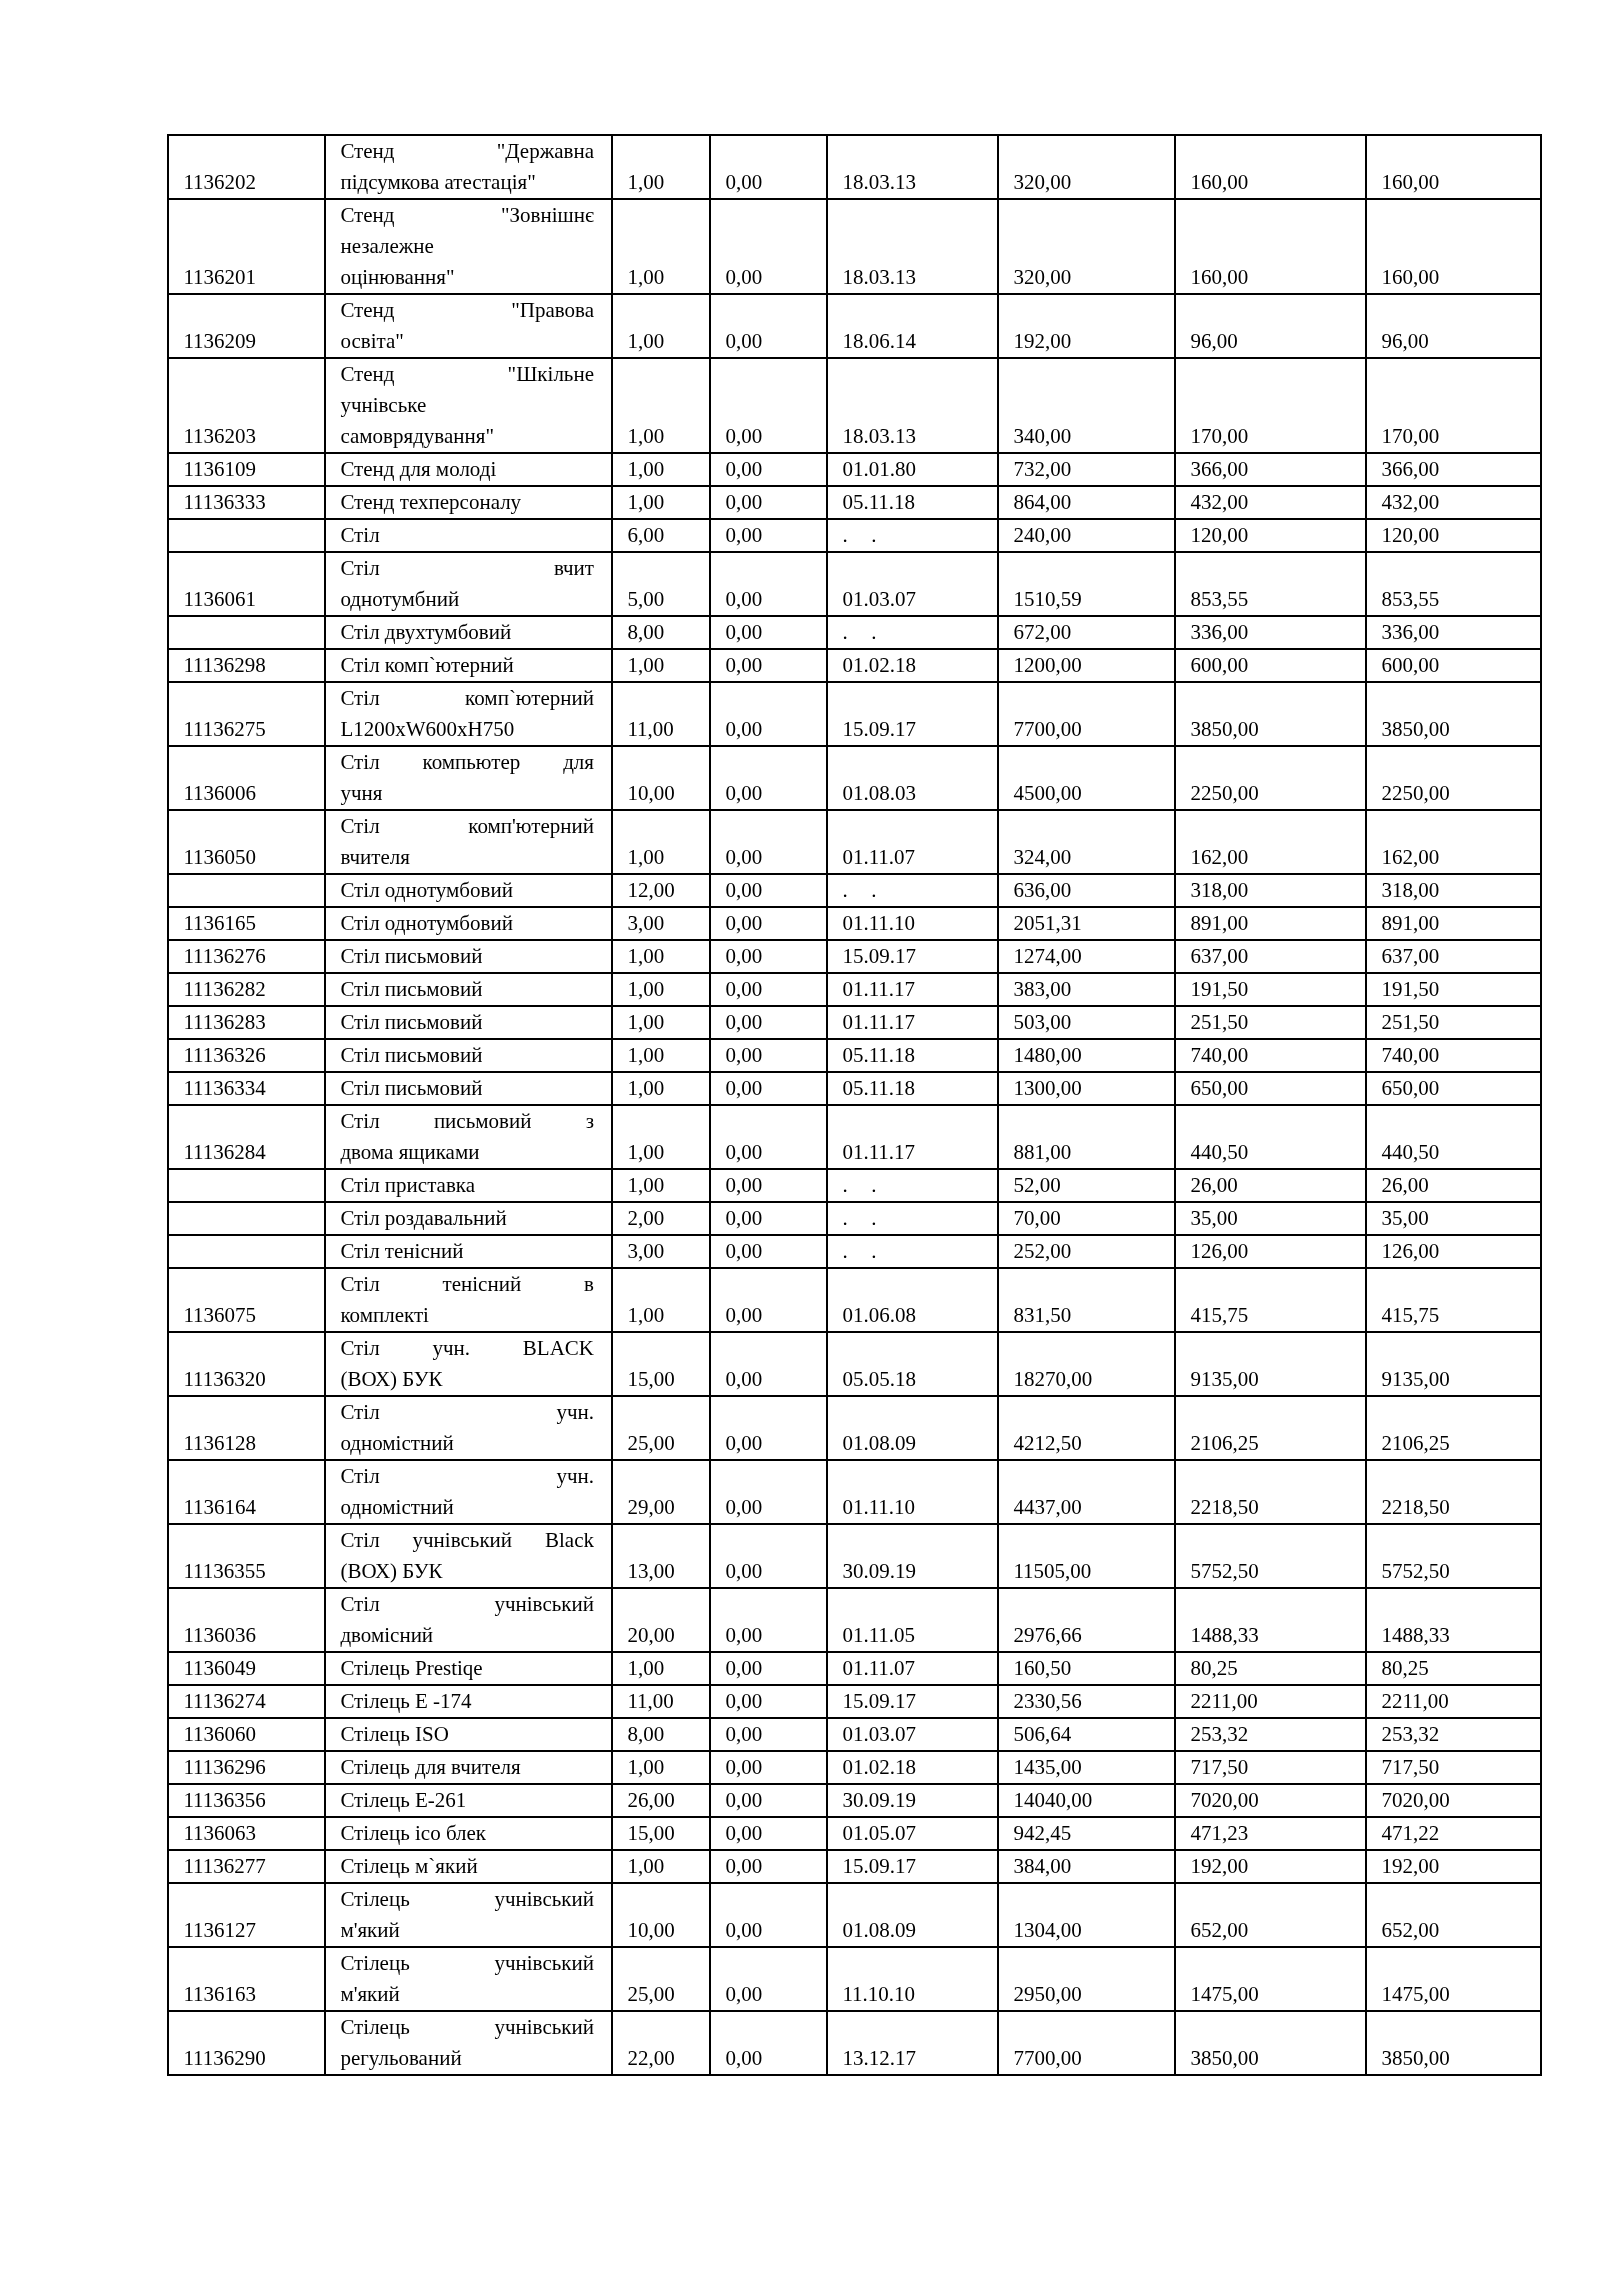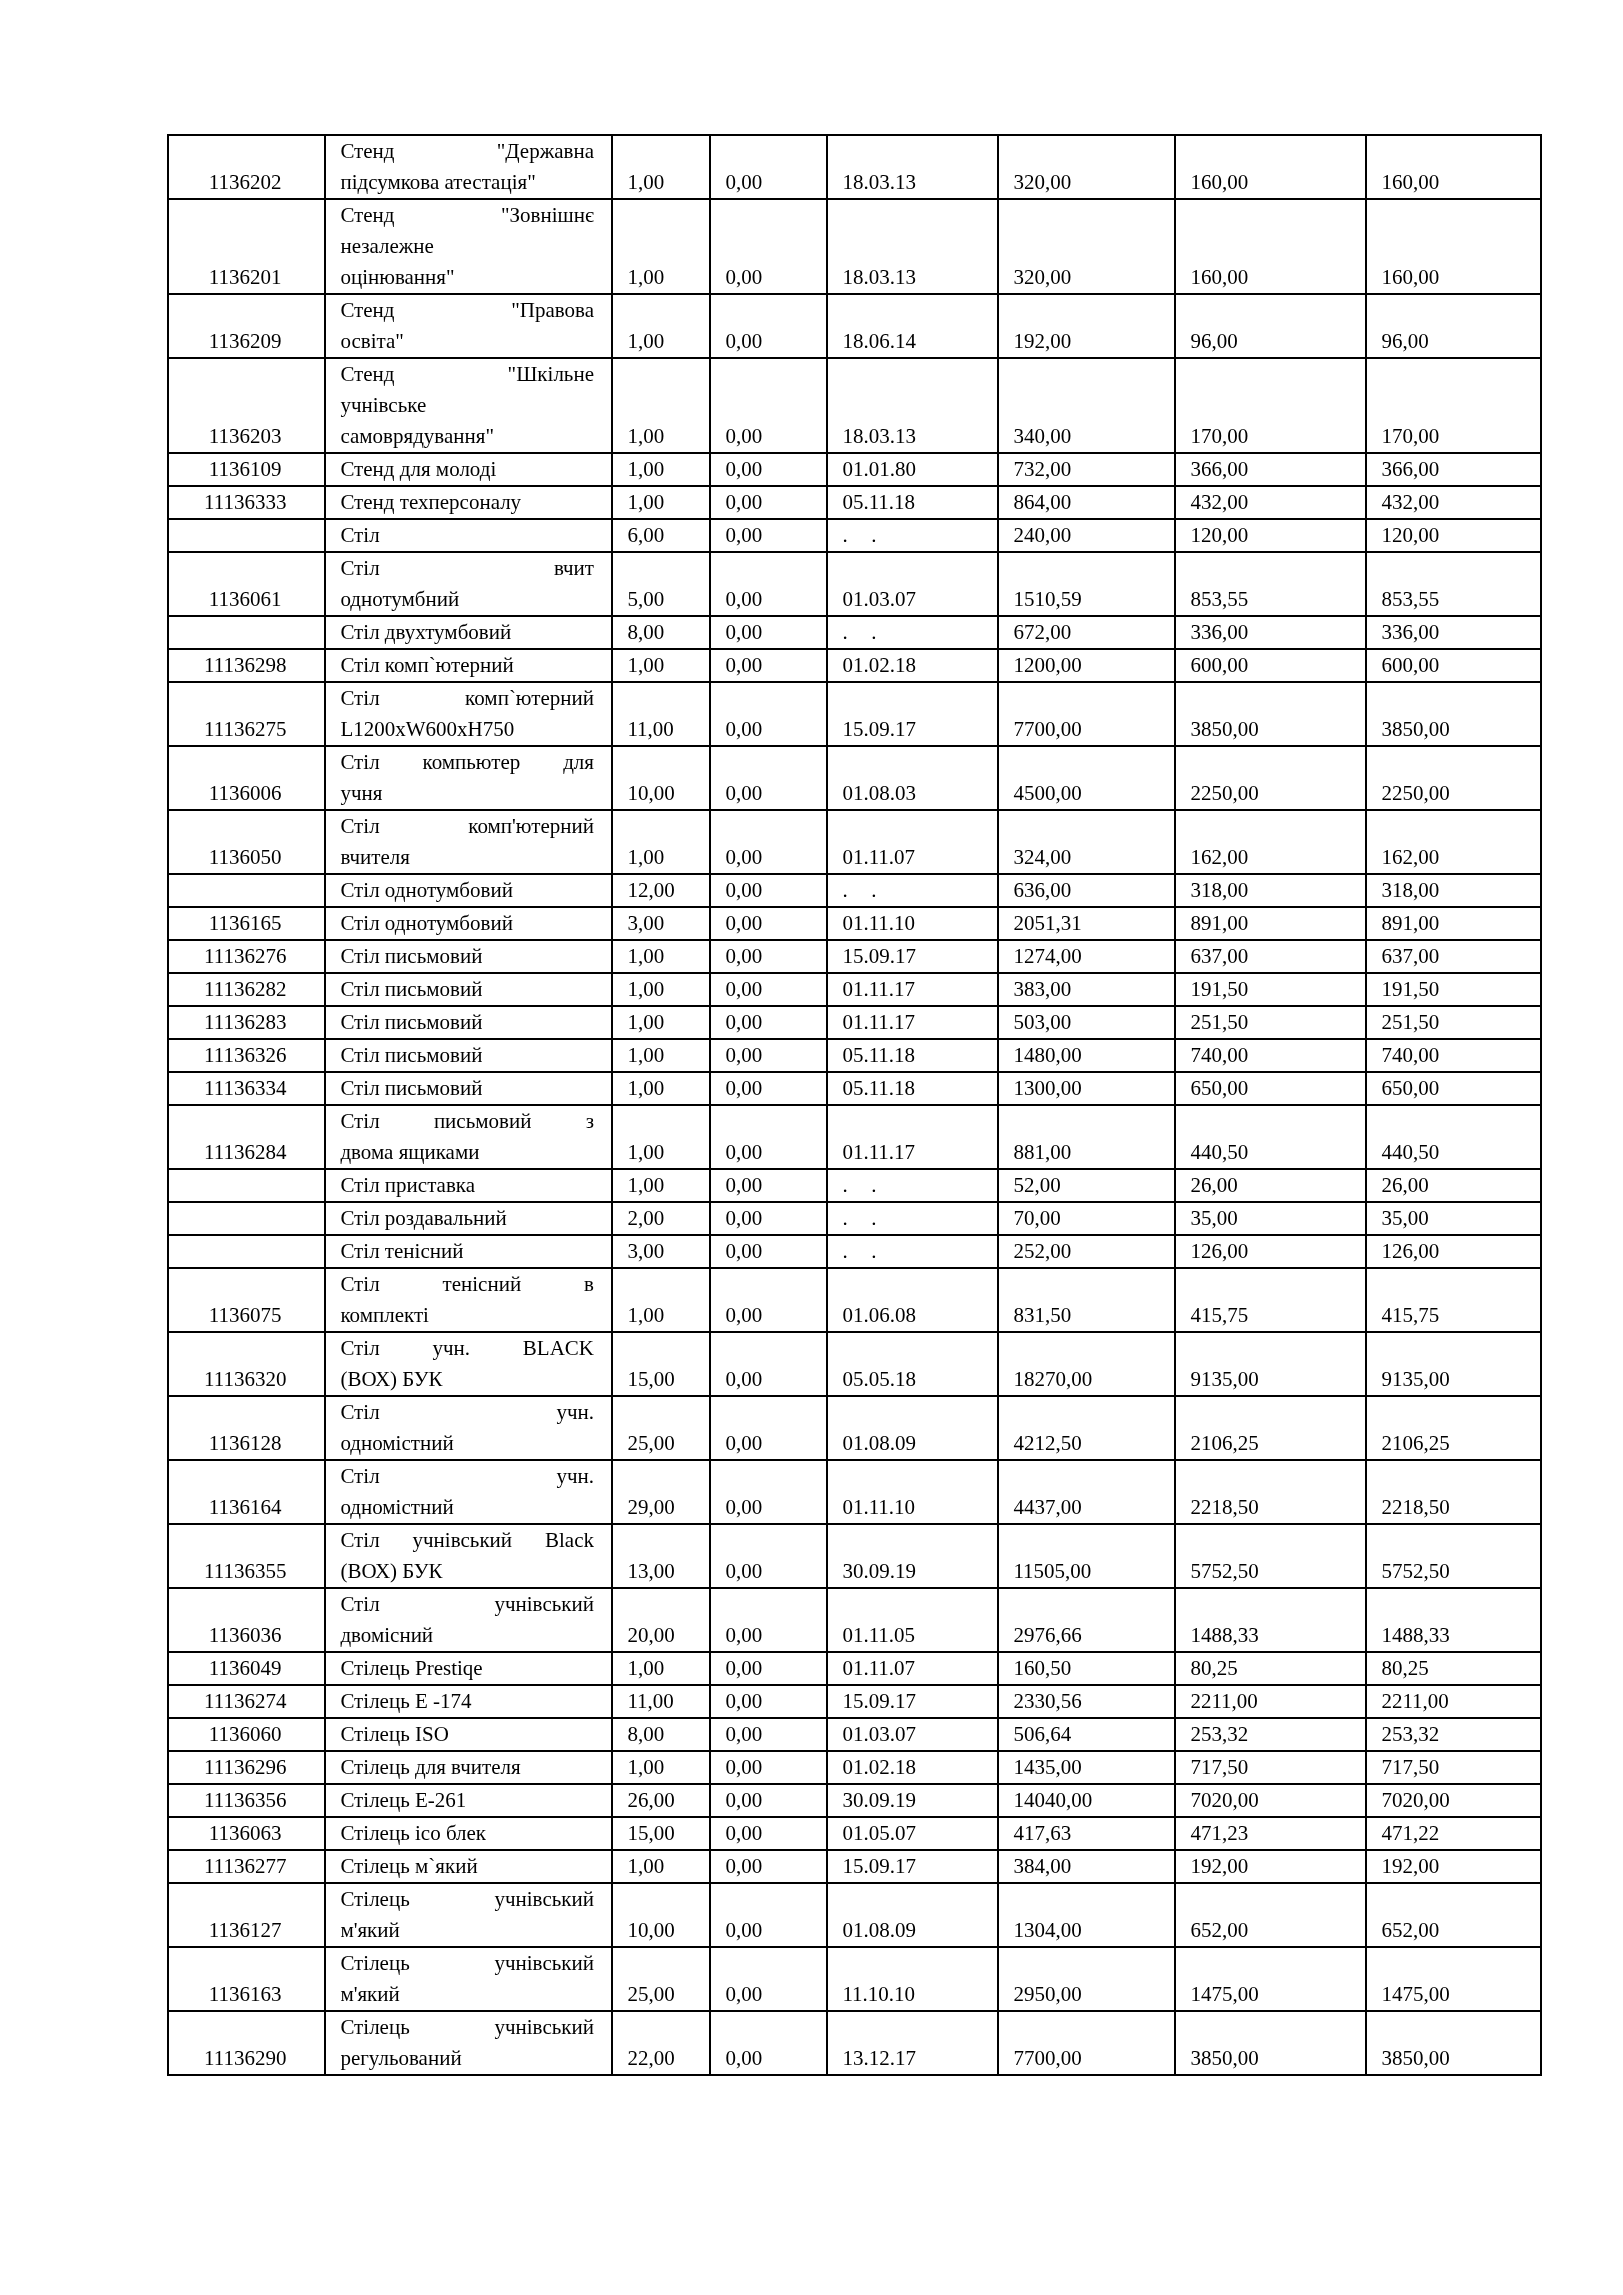--- a/index.html
+++ b/index.html
@@ -22,21 +22,21 @@
   }
   table.inventory td {
     border: 2px solid #000000;
     vertical-align: bottom;
     font-size: 21px;
     line-height: 31px;
     padding: 0 17px 0 14.4px;
     overflow: hidden;
     word-break: normal;
   }
-  td.c-inventory_number { padding-left: 13px; text-align: center; }
+  td.c-inventory_number { padding-left: 13px; }
   td.c-quantity, td.c-zero { padding-right: 5.2px; }
   .name-line { text-align: left; }
   .name-line:not(:last-child) {
     text-align: justify;
     text-align-last: justify;
   }
   td.dots { padding-left: 30px; word-spacing: 18.3px; }
 </style>
 </head>
 <body>
@@ -492,21 +492,21 @@
           <td class="c-amount2">7020,00</td>
         </tr>
         <tr>
           <td class="c-inventory_number">1136063</td>
           <td class="c-name">
             <div class="name-line">Стілець ісо блек</div>
           </td>
           <td class="c-quantity">15,00</td>
           <td class="c-zero">0,00</td>
           <td class="c-date">01.05.07</td>
-          <td class="c-total">417,63</td>
+          <td class="c-total">942,45</td>
           <td class="c-amount1">471,23</td>
           <td class="c-amount2">471,22</td>
         </tr>
         <tr>
           <td class="c-inventory_number">11136277</td>
           <td class="c-name">
             <div class="name-line">Стілець м`який</div>
           </td>
           <td class="c-quantity">1,00</td>
           <td class="c-zero">0,00</td>

